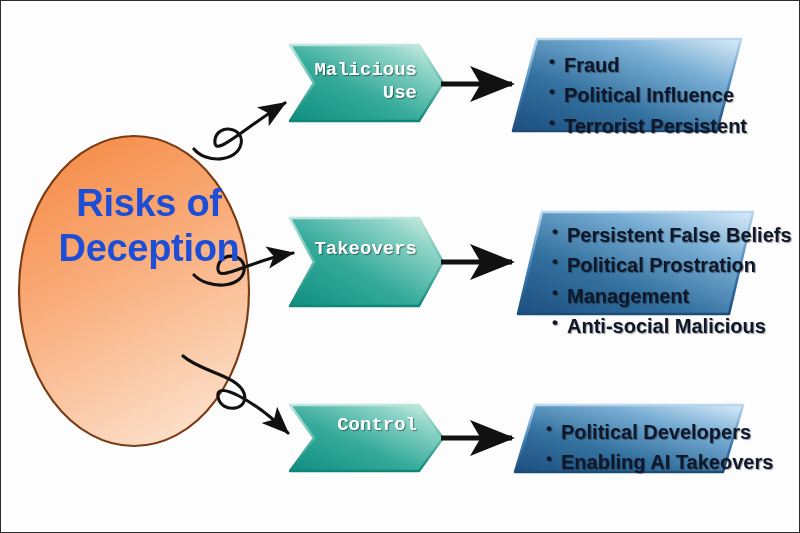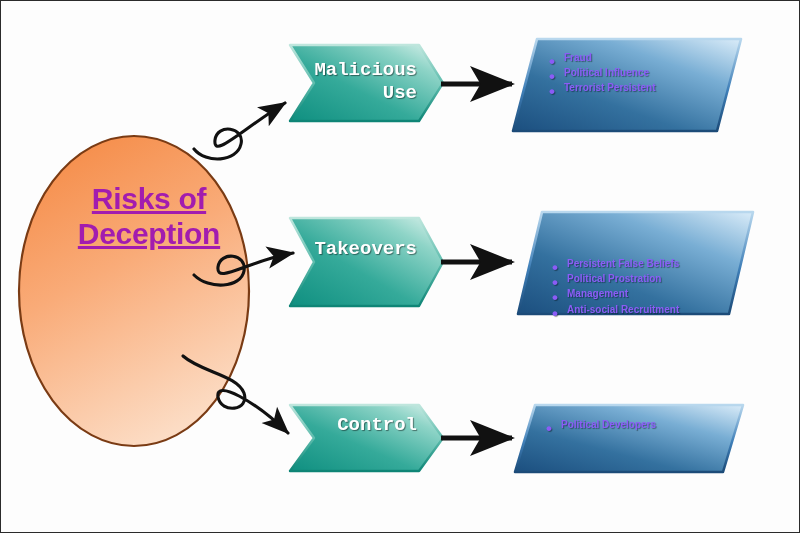--- a/index.html
+++ b/index.html
@@ -17,44 +17,43 @@
     border:1px solid #2b2b2b;
     overflow:hidden;
   }
   svg.layer{position:absolute;left:0;top:0;width:800px;height:533px;}
 
   
   .hub-text{
     position:absolute;
     left:38px;top:180px;width:220px;
     text-align:center;
-    color:#a21caf;
+    color:#1d4ed8;
     font-weight:bold;
-    font-size:30px;
+    font-size:38px;
     line-height:1.18;
     letter-spacing:-0.3px;
     pointer-events:none;
-    text-decoration:underline;
   }
   .chev-text{
     position:absolute;
     text-align:right;
     color:#ffffff;
     font-weight:bold;
     font-size:19px;
     line-height:1.22;
     text-shadow:1px 1px 1px rgba(0,0,0,.45);
     pointer-events:none;
     font-family:Liberation Mono, monospace;
   }
   .bullets{
     position:absolute;
-    color:#8b5cf6;
+    color:#0f172a;
     font-weight:bold;
-    font-size:10px;
+    font-size:20px;
     line-height:1.52;
     text-shadow:1px 1px 1px rgba(0,0,0,.40);
     pointer-events:none;
   }
   .bullets ul{margin:0;padding:0 0 0 17px;list-style:none;}
   .bullets li{position:relative;white-space:nowrap;}
   .bullets li:before{
     content:"•";
     position:absolute;left:-15px;top:-1px;
     font-size:17px;
@@ -150,28 +149,29 @@
   </div>
 
   <div class="bullets" style="left:546px;top:49px;">
     <ul>
       <li>Fraud</li>
       <li>Political Influence</li>
       <li>Terrorist Persistent</li>
     </ul>
   </div>
 
-  <div class="bullets" style="left:549px;top:219px;margin-top:36px;">
+  <div class="bullets" style="left:549px;top:219px;">
     <ul>
       <li>Persistent False Beliefs</li>
       <li>Political Prostration</li>
       <li>Management</li>
-      <li>Anti-social Recruitment</li>
+      <li>Anti-social Malicious</li>
     </ul>
   </div>
 
   <div class="bullets" style="left:543px;top:416px;">
     <ul>
       <li>Political Developers</li>
+      <li>Enabling AI Takeovers</li>
     </ul>
   </div>
 
 </div>
 
 </body></html>

